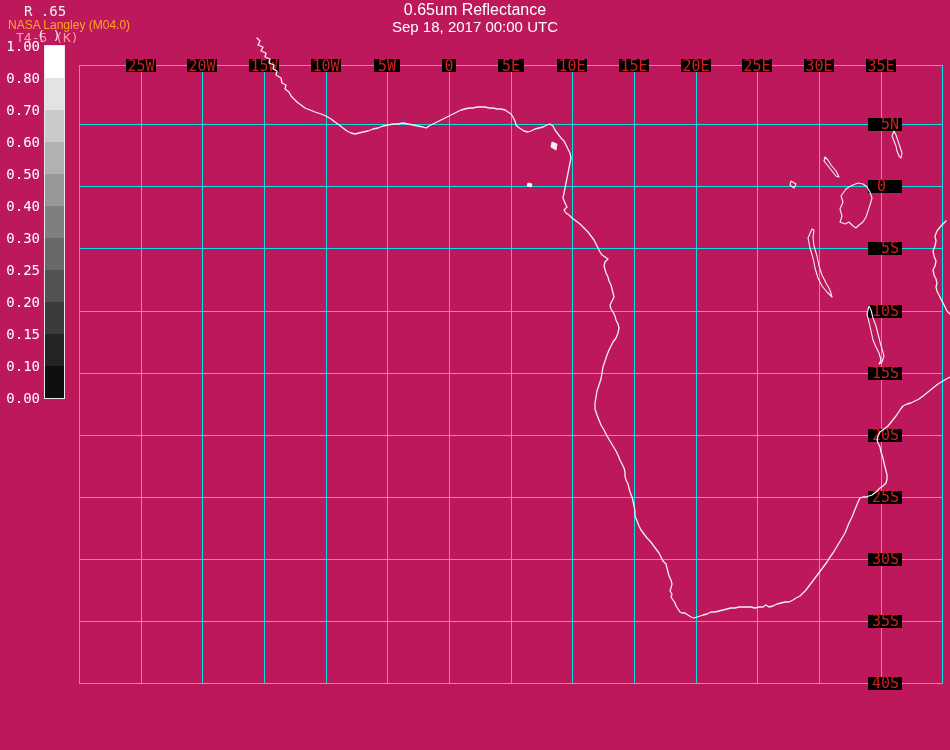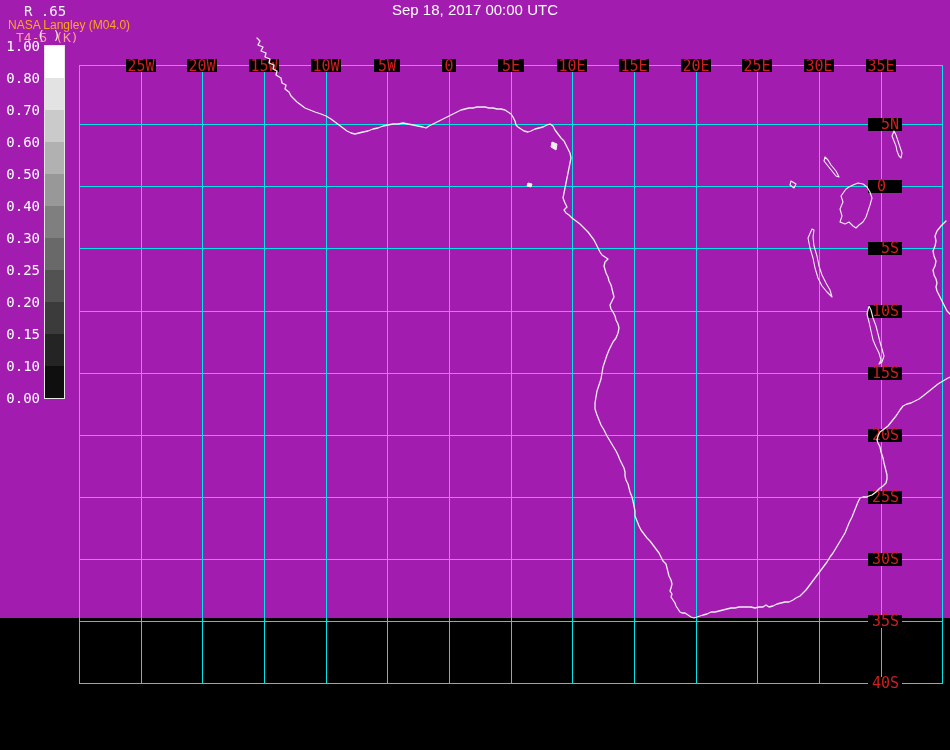--- a/index.html
+++ b/index.html
@@ -1,17 +1,17 @@
 <!DOCTYPE html>
 <html><head>
 <meta charset="utf-8">
 <style>
   html,body{margin:0;padding:0;background:#000;width:950px;height:750px;overflow:hidden;
     font-family:"DejaVu Sans Mono",monospace;}
-  #stage{position:relative;width:950px;height:618px;background:#a21caf;text-decoration:underline;}
+  #stage{position:relative;width:950px;height:750px;background:#be185d;text-decoration:underline;}
 
   
   .ov{position:absolute;white-space:pre;line-height:1;}
   #ov-param{left:24px;top:4px;color:#f2f2f2;font-size:14px;}
   #ov-source{left:8px;top:19px;color:#ffa51e;font-size:12px;font-family:"Liberation Sans",sans-serif;text-align:right;}
   #ov-units{left:37px;top:29px;color:#f2f2f2;font-size:13px;}
   #ov-param2{left:16px;top:31px;color:#ff9d9d;font-size:13px;}
 
   
   #hdr{position:absolute;left:0;top:2px;width:100%;text-align:center;color:#fff;
@@ -36,20 +36,21 @@
 <body>
 
 <div id="stage">
 
   <div class="ov" id="ov-param">R .65</div>
   <div class="ov" id="ov-source">NASA Langley (M04.0)</div>
   <div class="ov" id="ov-units">( )</div>
   <div class="ov" id="ov-param2">T4-5 (K)</div>
 
   <div id="hdr">
+    <div class="t1">0.65um Reflectance</div>
     <div class="t2">Sep 18, 2017 00:00 UTC</div>
   </div>
 
   <div id="cbar">
     <div class="cb-seg" style="background: rgb(255, 255, 255);"></div>
     <div class="cb-seg" style="background: rgb(227, 227, 227);"></div>
     <div class="cb-seg" style="background: rgb(202, 202, 202);"></div>
     <div class="cb-seg" style="background: rgb(177, 177, 177);"></div>
     <div class="cb-seg" style="background: rgb(152, 152, 152);"></div>
     <div class="cb-seg" style="background: rgb(127, 127, 127);"></div>

